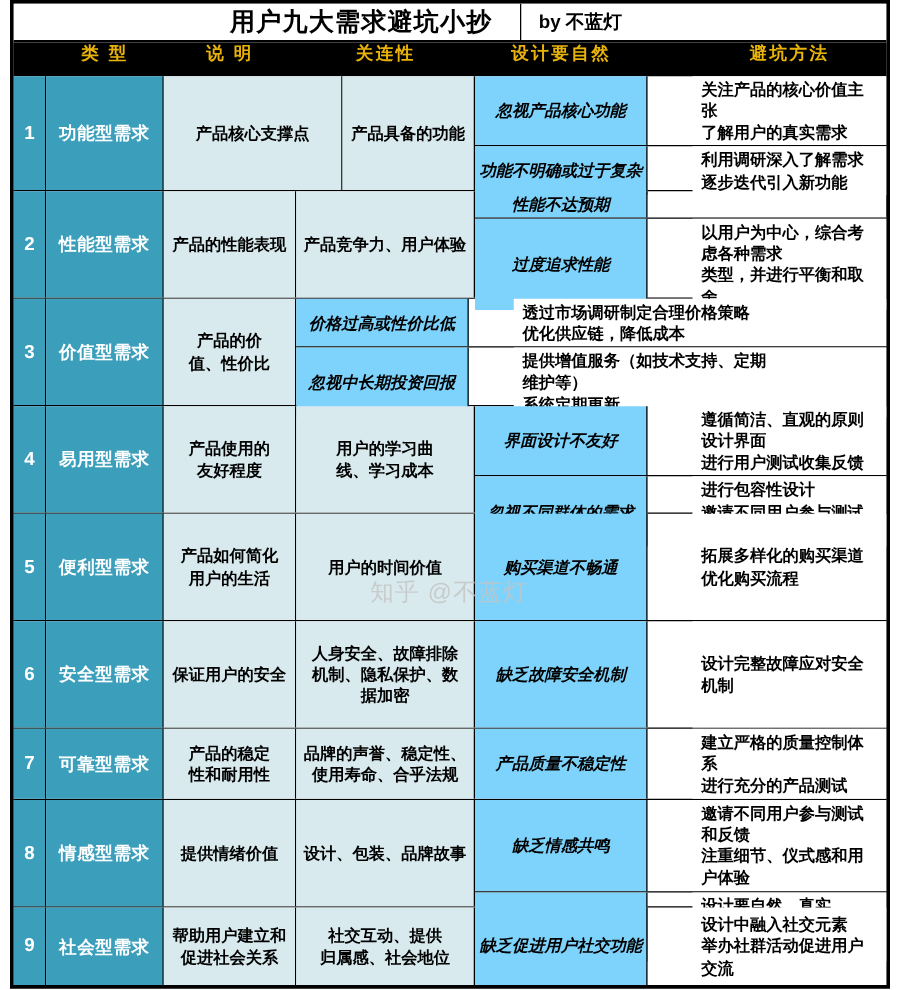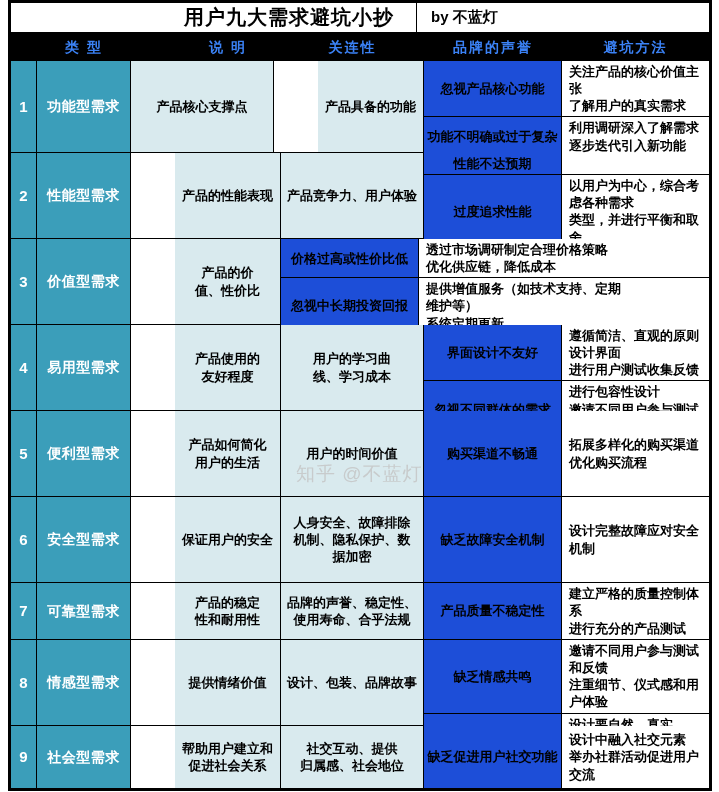--- a/index.html
+++ b/index.html
@@ -21,46 +21,46 @@
   .title-row { display: flex; height: 31px; border-bottom: 2px solid var(--border, #000); background: #fff; }
   .title-cell {
     width: 406px; border-right: 1.5px solid var(--border, #000);
     display: flex; align-items: center; justify-content: flex-end;
     padding-right: 22px; font-size: 20px; font-weight: bold; letter-spacing: 1px;
   }
   .by-cell { flex: 1; display: flex; align-items: center; padding-left: 14px; font-size: 15px; font-weight: bold; }
   
   .head-row {
     display: flex; height: 27px; background: var(--header-bg, #000);
-    color: #3b82f6; font-weight: bold; font-size: 14px; align-items: center;
+    color: #eab308; font-weight: bold; font-size: 14px; align-items: flex-start;
     letter-spacing: 2px;
   }
   .head-row .hcell { display: flex; align-items: center; justify-content: center; }
   
   .w-num { width: 26px; }
   .w-type { width: 94px; }
-  .w-desc { width: 106px; margin-left: 44px; }
+  .w-desc { width: 106px; }
   .w-rel { width: 143px; }
   .w-pit { width: 138px; }
-  .w-avoid { flex: 1; }
+  .w-avoid { flex: 1; margin-left: 36px; }
   
   .brow { display: flex; border-bottom: 1.5px solid var(--border, #000); }
   .brow:last-child { border-bottom: none; }
   .cell {
     display: flex; align-items: center; justify-content: center;
     text-align: center; white-space: pre-line;
     font-weight: bold; font-size: 13px; line-height: 1.32;
     border-right: 1.5px solid var(--border, #000);
     padding: 2px 3px;
   }
   .c-num  { background: var(--teal, #3B9EBA); color: #fff; font-size: 15px; }
   .c-type { background: var(--teal, #3B9EBA); color: #fff; font-size: 14px; letter-spacing: 0.5px; }
   .c-desc { background: var(--light-blue, #D9EAEE); }
   .c-rel  { background: var(--light-blue, #D9EAEE); }
-  .c-pit  { background: #1d4ed8; }
+  .c-pit  { background: #7dd3fc; font-style: italic; }
   .c-avoid {
     background: #fff; border-right: none;
     justify-content: flex-start; text-align: left; padding: 2px 7px;
   }
   .subcol { flex: 1; display: flex; flex-direction: column; }
   .subrow { flex: 1; display: flex; }
   .subrow + .subrow { border-top: 1.5px solid var(--border, #000); }
   
   .watermark {
     position: absolute; left: 296px; top: 461px;
@@ -76,21 +76,21 @@
   <div class="title-row">
     <div class="title-cell">用户九大需求避坑小抄</div>
     <div class="by-cell">by 不蓝灯</div>
   </div>
 
   <div class="head-row">
     <div class="hcell w-num"></div>
     <div class="hcell w-type">类 型</div>
     <div class="hcell w-desc">说 明</div>
     <div class="hcell w-rel">关连性</div>
-    <div class="hcell w-pit">品牌的声誉</div>
+    <div class="hcell w-pit">设计要自然</div>
     <div class="hcell w-avoid">避坑方法</div>
   </div>
 
   <div class="brow" style="height:92px">
     <div class="cell c-num w-num">1</div>
     <div class="cell c-type w-type">功能型需求</div>
     <div class="cell c-rel w-rel">产品核心支撑点</div>
     <div class="cell c-desc w-desc">产品具备的功能</div>
     <div class="subcol">
       <div class="subrow">

